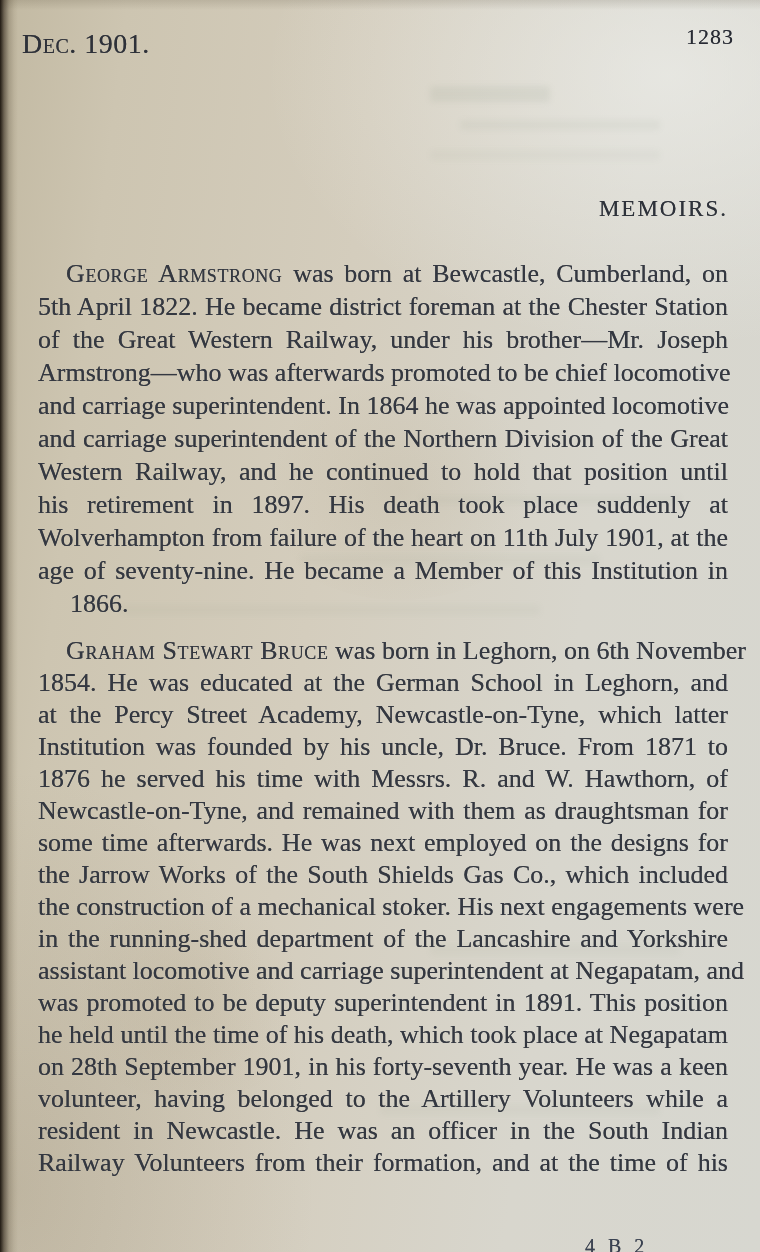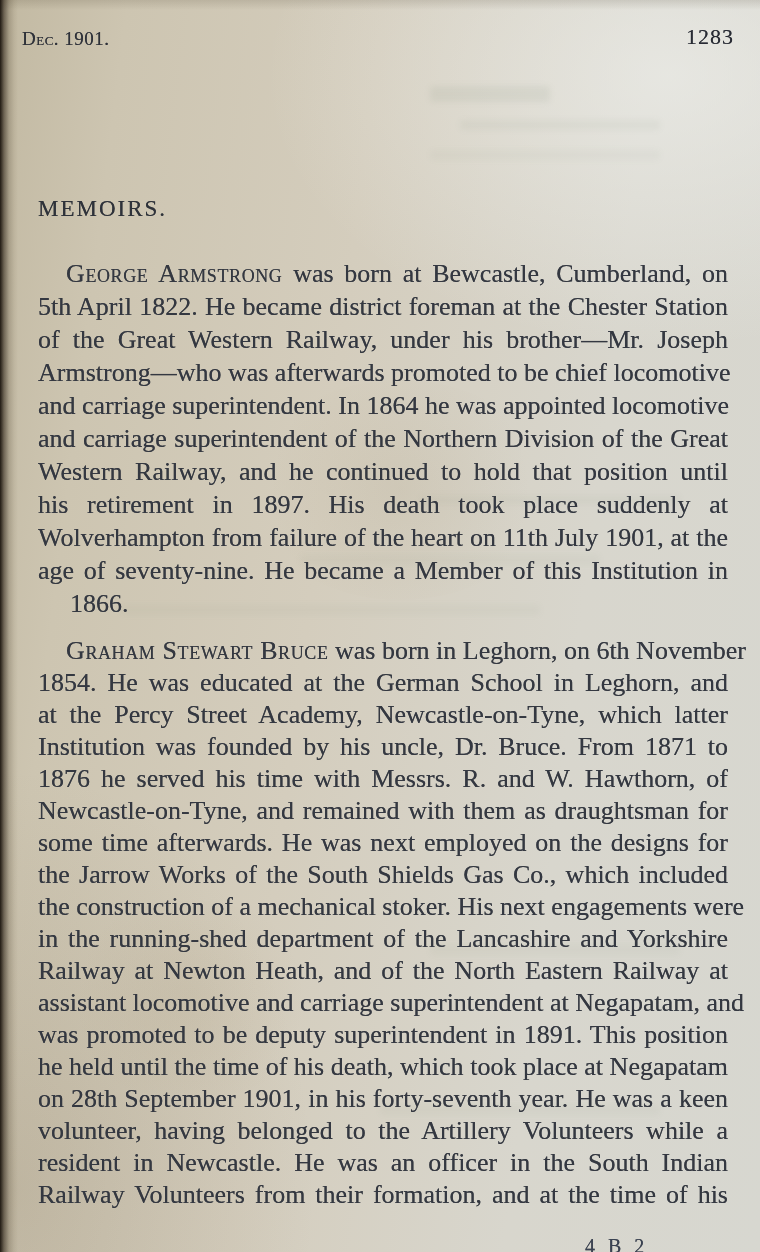--- a/index.html
+++ b/index.html
@@ -39,33 +39,33 @@
     border-radius: 3px;
   }
   .stain {
     position: absolute; border-radius: 50%;
     background: radial-gradient(circle, rgba(150,130,90,0.10), rgba(150,130,90,0) 70%);
   }
 
   .header-date {
     position: absolute; left: 22px; top: 28px;
     font-variant: small-caps;
-    font-size: 19px; letter-spacing: 0.5px;
+    font-size: 28px; letter-spacing: 0.5px;
     color: #2e3139;
     text-shadow: 0 0 0.6px rgba(40,44,52,0.7);
   }
   .page-number {
     position: absolute; right: 26px; top: 24px;
     font-size: 22px; letter-spacing: 1px;
     color: #282b34;
     text-shadow: 0 0 0.6px rgba(40,44,52,0.7);
   }
   .title {
     position: absolute; left: 38px; top: 196px; width: 690px;
-    text-align: left;
+    text-align: right;
     font-size: 23px; letter-spacing: 2px;
     color: #2e323a;
     text-shadow: 0 0 0.6px rgba(40,44,52,0.75);
   }
   .para {
     position: absolute; left: 38px; width: 690px;
     font-size: 26px;
     color: #343841;
     text-shadow: 0 0 0.6px rgba(42,46,54,0.72);
   }
@@ -148,21 +148,20 @@
         <div class="line">Newcastle-on-Tyne, and remained with them as draughtsman for</div>
 
         <div class="line">some time afterwards.  He was next employed on the designs for</div>
 
         <div class="line">the Jarrow Works of the South Shields Gas Co., which included</div>
 
         <div class="line">the construction of a mechanical stoker.  His next engagements were</div>
 
         <div class="line">in the running-shed department of the Lancashire and Yorkshire</div>
 
-        <div class="line">Railway at Newton Heath, and of the North Eastern Railway at</div>
 
 
         <div class="line">assistant locomotive and carriage superintendent at Negapatam, and</div>
 
         <div class="line">was promoted to be deputy superintendent in 1891.  This position</div>
 
         <div class="line">he held until the time of his death, which took place at Negapatam</div>
 
         <div class="line">on 28th September 1901, in his forty-seventh year.  He was a keen</div>
 

